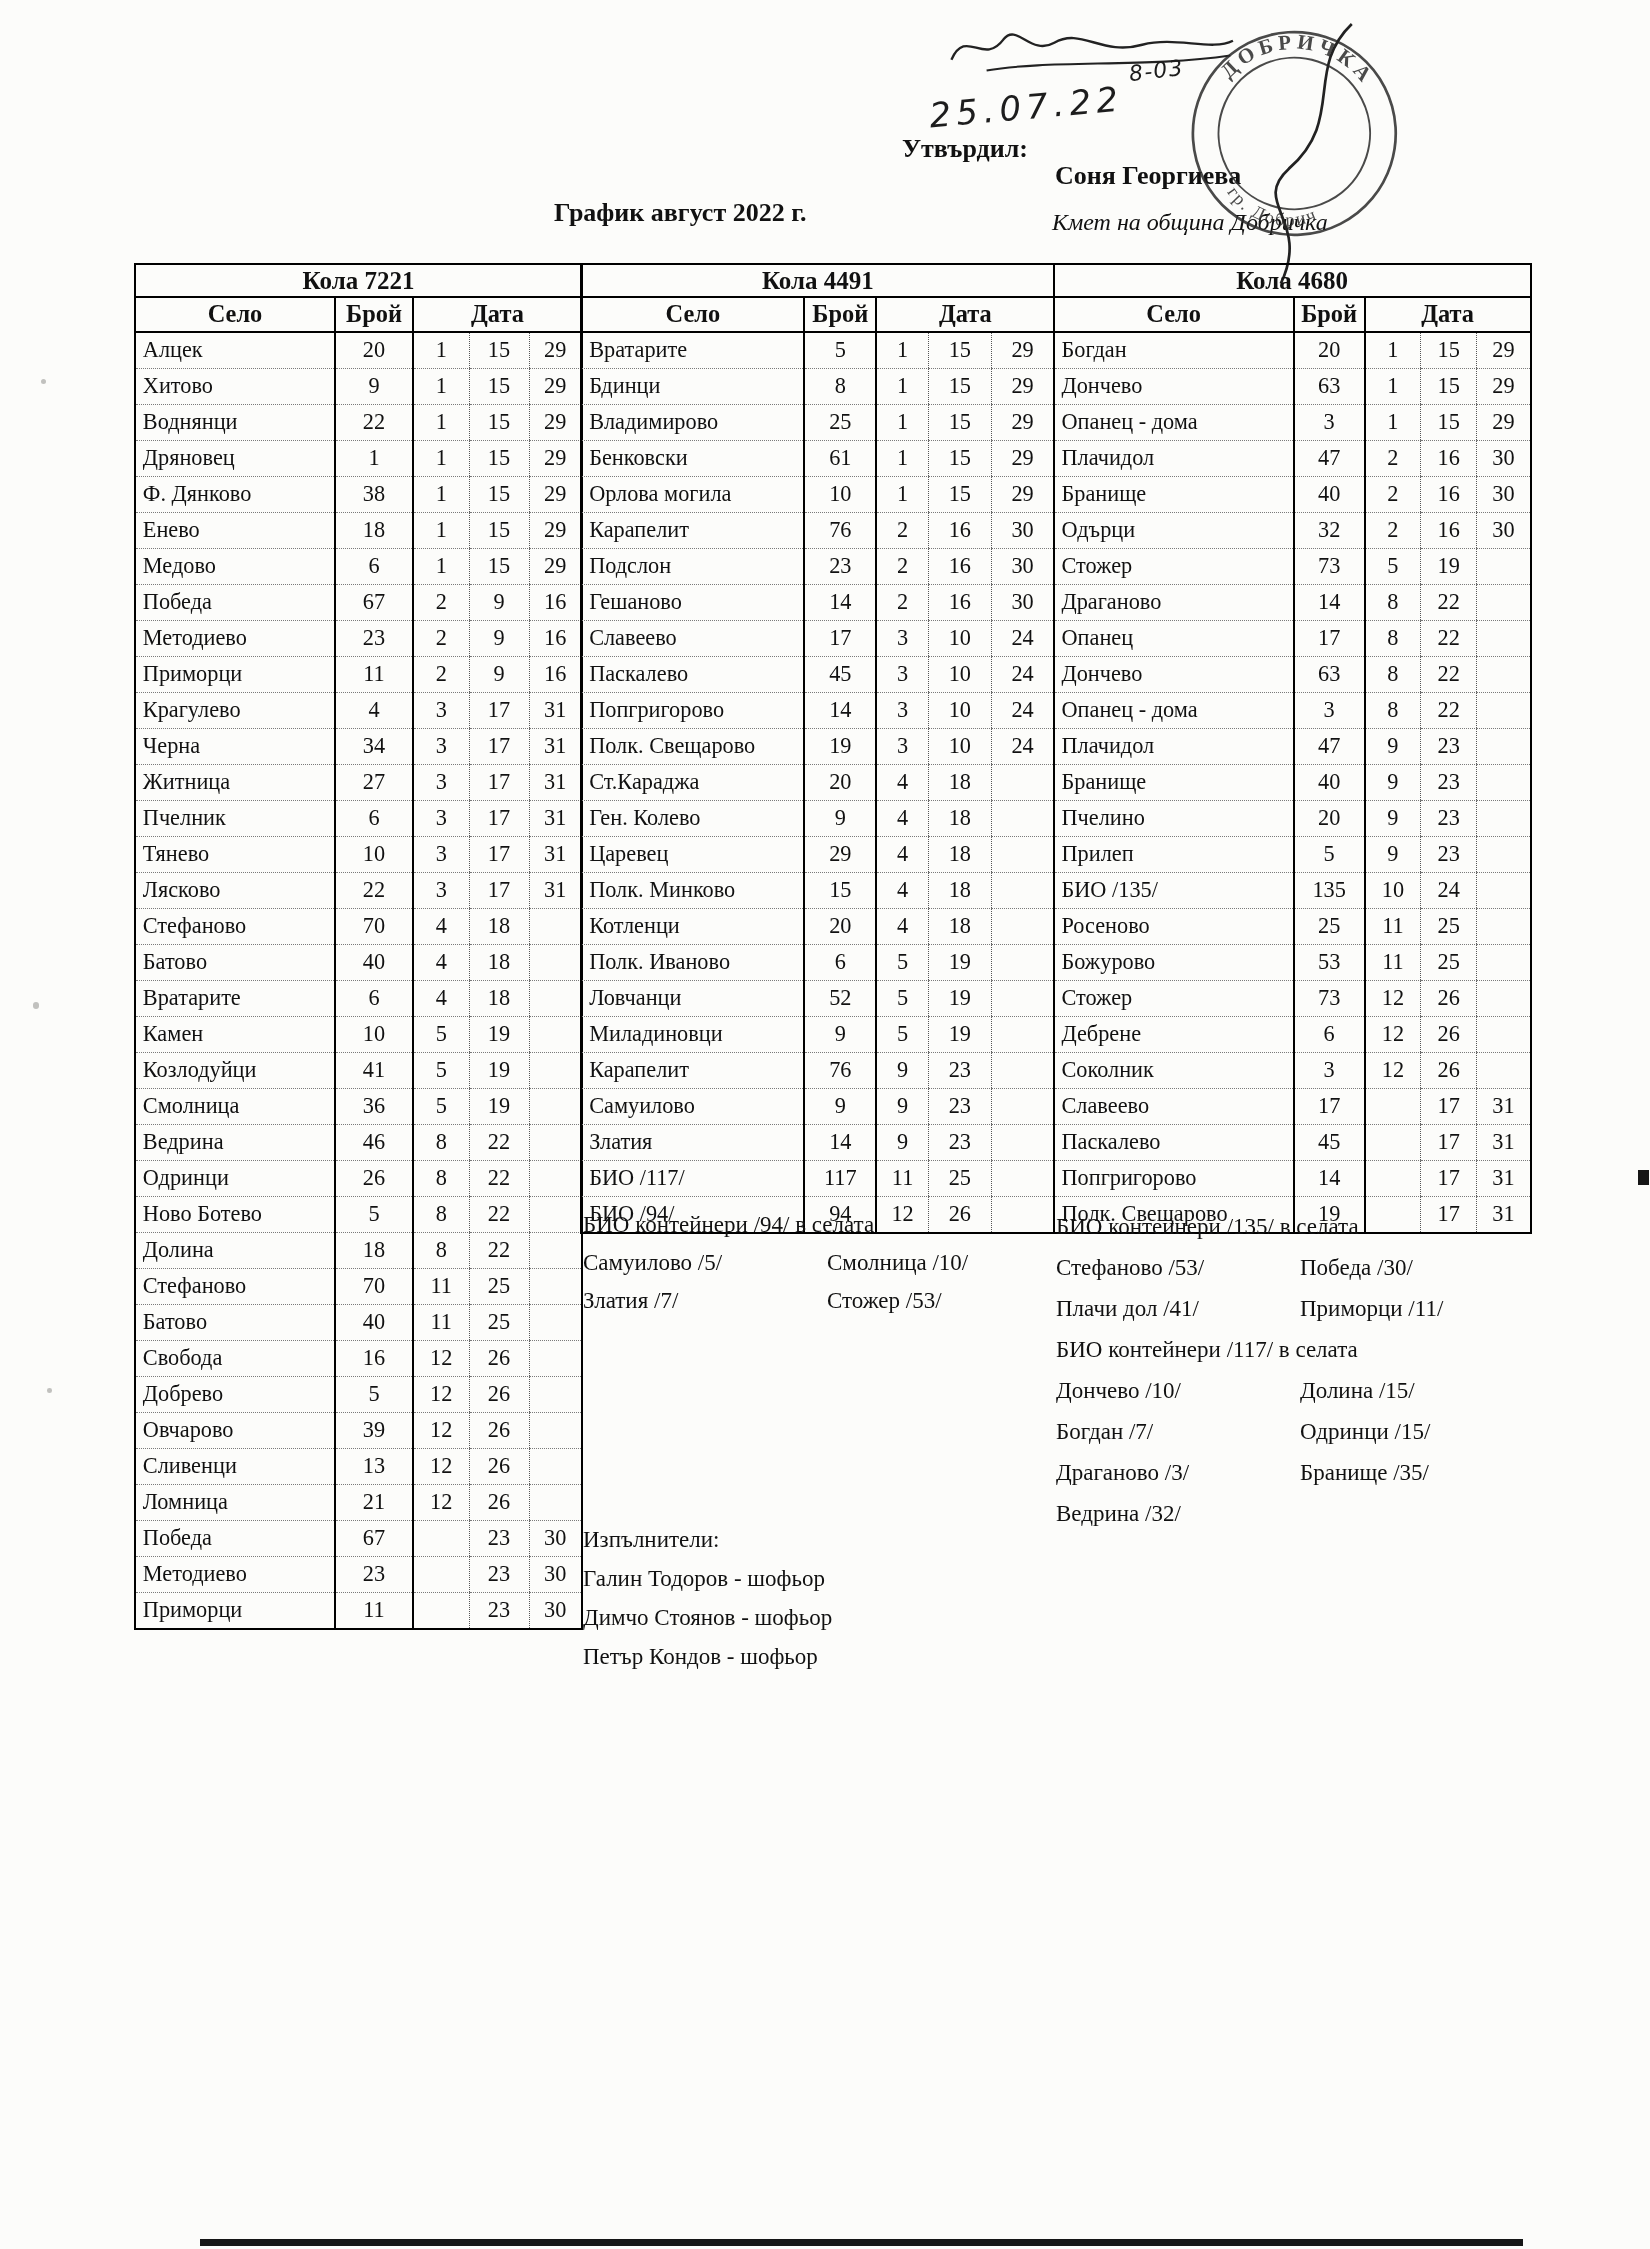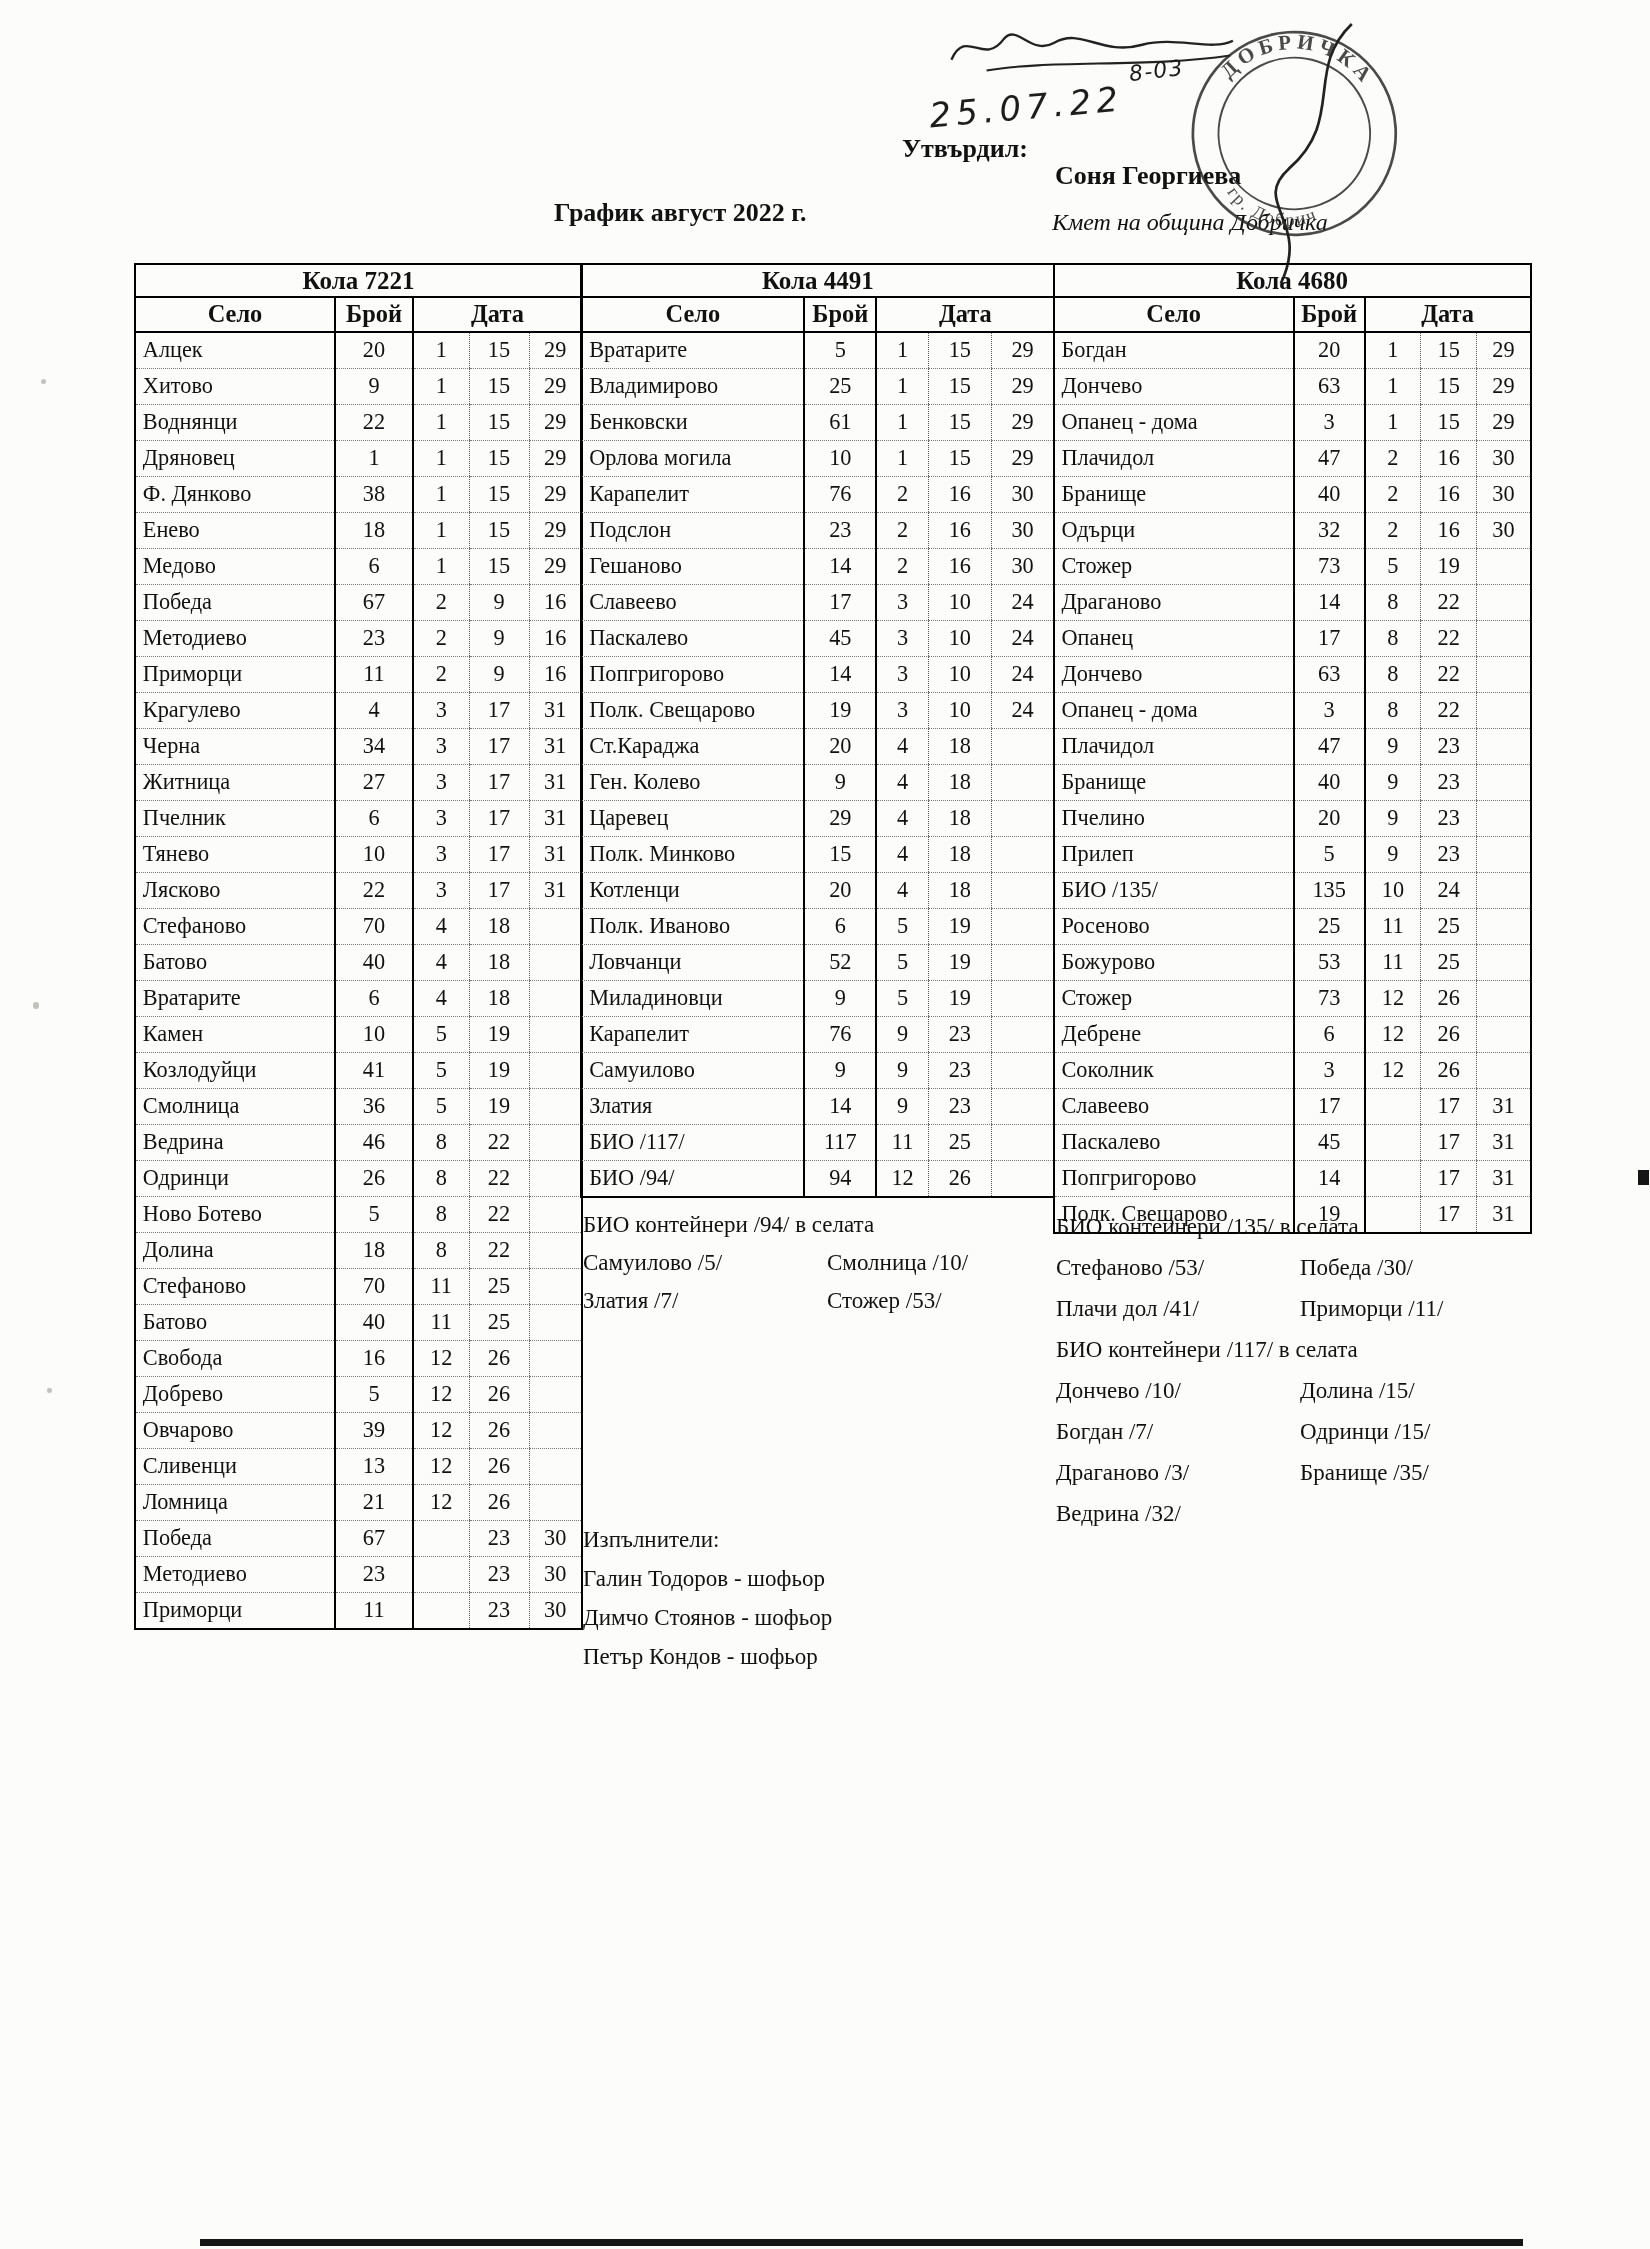--- a/index.html
+++ b/index.html
@@ -387,20 +387,27 @@
         <tr class="cols">
           <th>Село</th>
           <th>Брой</th>
           <th colspan="3">Дата</th>
         </tr>
       </thead>
       <tbody>
           <tr>
             <td class="c-village">Вратарите</td>
             <td class="c-count">5</td>
+            <td class="c-d1">1</td>
+            <td class="c-d2">15</td>
+            <td class="c-d3">29</td>
+          </tr>
+          <tr>
+            <td class="c-village">Бдинци</td>
+            <td class="c-count">8</td>
             <td class="c-d1">1</td>
             <td class="c-d2">15</td>
             <td class="c-d3">29</td>
           </tr>
           <tr>
             <td class="c-village">Владимирово</td>
             <td class="c-count">25</td>
             <td class="c-d1">1</td>
             <td class="c-d2">15</td>
             <td class="c-d3">29</td>

